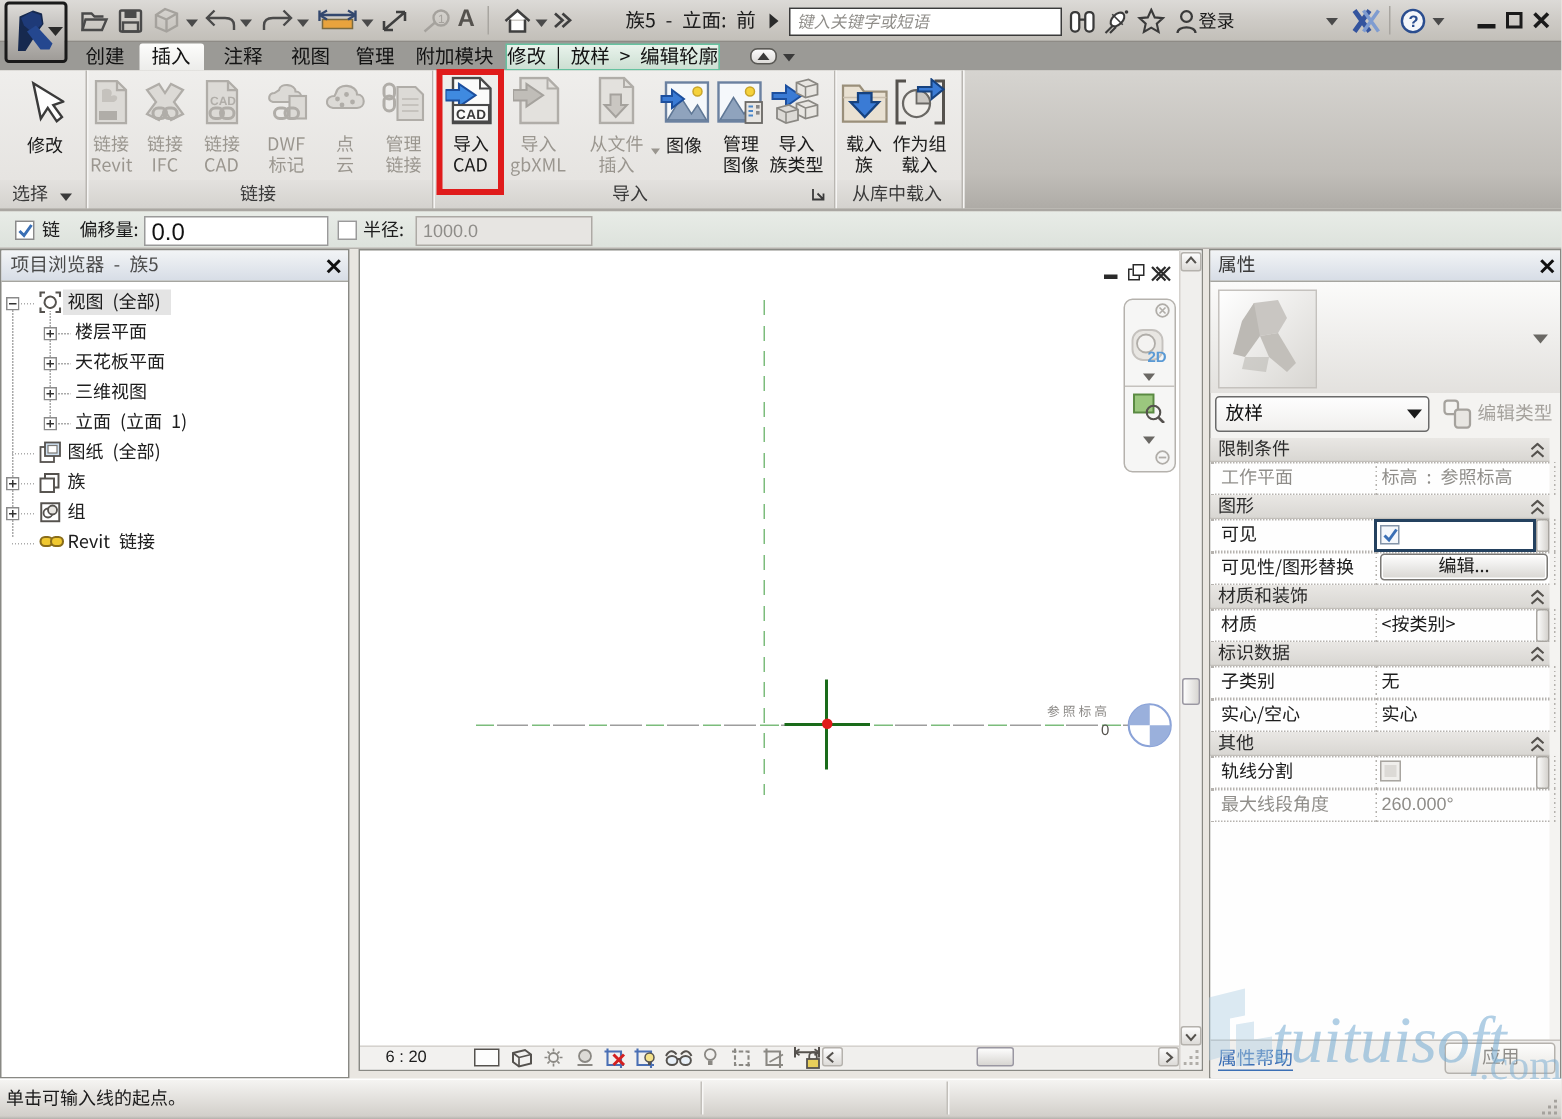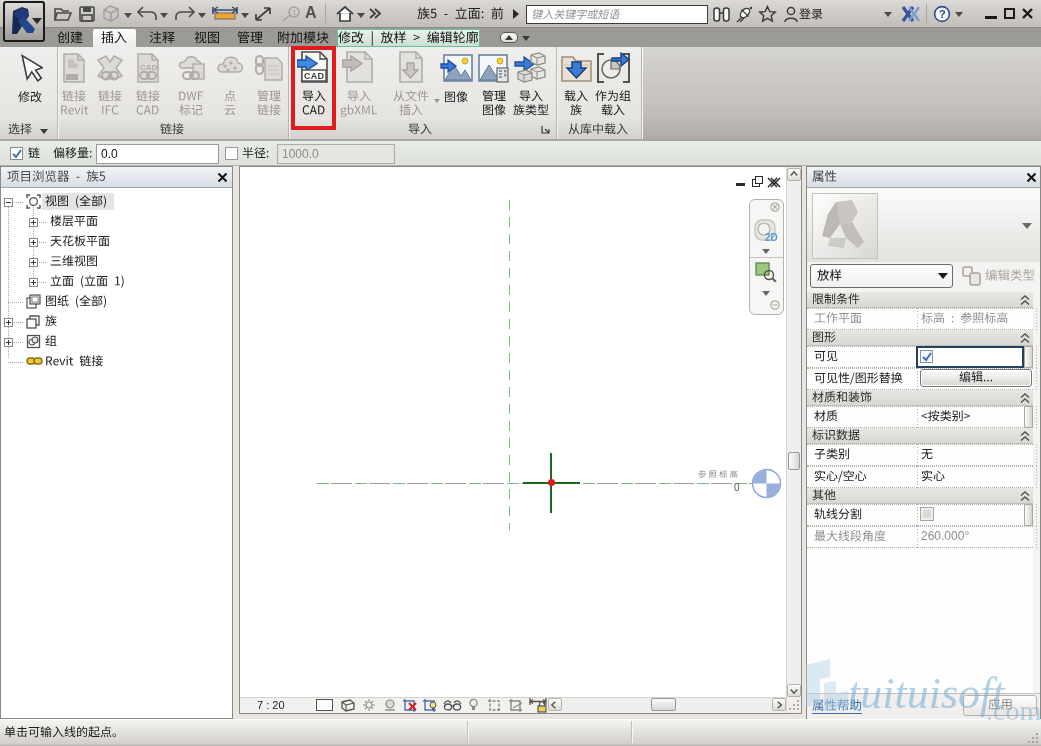--- a/index.html
+++ b/index.html
@@ -672,21 +672,21 @@
   </svg>
 <svg class="zt " style="left:53.0px;top:147.0px;width:41.3px;height:15.0px">
     <g transform="translate(0,10.32) scale(0.012000,-0.012000)" fill="#1d1d1d">
       <use href="#g77" x="0"></use>
       <use href="#g78" x="1000"></use>
       <use href="#g79" x="2000"></use>
       <use href="#g6" x="3000"></use>
     </g>
   </svg>
 <div class="ab" style="left:96px;top:144px;width:123px;height:20px;background:#fff;border:1px solid #9a9a9a"></div>
-<div class="ab" style="left:101px;top:147px;font-size:12px;color:#111">0.0</div>
+<div class="ab" style="left:101px;top:147px;font-size:16px;color:#111">0.0</div>
 <div class="ab" style="left:225px;top:147px;width:13px;height:13px;background:#fff;border:1px solid #9a9a9a"></div>
 <svg class="zt " style="left:242.0px;top:147.0px;width:29.3px;height:15.0px">
     <g transform="translate(0,10.32) scale(0.012000,-0.012000)" fill="#1d1d1d">
       <use href="#g80" x="0"></use>
       <use href="#g81" x="1000"></use>
       <use href="#g6" x="2000"></use>
     </g>
   </svg>
 <div class="ab" style="left:277px;top:144px;width:118px;height:20px;background:#e7e5e2;border:1px solid #adaaa5"></div>
 <div class="ab" style="left:282px;top:147px;font-size:12px;color:#8f8d89">1000.0</div>
@@ -904,21 +904,21 @@
 <div class="ab" style="left:787px;top:168px;width:14px;height:13px;background:linear-gradient(#fdfdfd,#dddbd8);border:1px solid #b5b2ad;border-radius:2px"></div>
 <svg class="ab" style="left:787px;top:168px" width="14" height="13" viewBox="0 0 15 14">
     <path d="M4 8 L7.5 4 L11 8" fill="none" stroke="#55524e" stroke-width="1.5"></path>
   </svg>
 <div class="ab" style="left:788px;top:452px;width:12px;height:18px;background:linear-gradient(90deg,#fdfdfd,#d8d6d2);border:1px solid #9a97a2;border-radius:2px"></div>
 <div class="ab" style="left:787px;top:684px;width:14px;height:13px;background:linear-gradient(#fdfdfd,#dddbd8);border:1px solid #b5b2ad;border-radius:2px"></div>
 <svg class="ab" style="left:787px;top:684px" width="14" height="13" viewBox="0 0 15 14">
     <path d="M4 6 L7.5 10 L11 6" fill="none" stroke="#55524e" stroke-width="1.5"></path>
   </svg>
 <div class="ab" style="left:240px;top:697px;width:546px;height:16px;background:#f2f1ef;border-top:1px solid #d5d2ce"></div>
-<div class="ab" style="left:257px;top:699px;font-size:11px;color:#1d1d1d">7 : 20</div>
+<div class="ab" style="left:257px;top:699px;font-size:11px;color:#1d1d1d">6 : 20</div>
 <div class="ab" style="left:316px;top:699px;width:17px;height:12px;border:1.3px solid #55524e;background:#fdfdfd"></div>
 <svg class="ab" style="left:338px;top:698px" width="18" height="15" viewBox="0 0 18 15">
 <path d="M4 4 L12 2 L16 5 L16 11 L8 13 L4 10 Z" fill="none" stroke="#55524e" stroke-width="1.3"></path>
 <path d="M4 4 L8 7 L8 13 M8 7 L16 5" fill="none" stroke="#55524e" stroke-width="1.1"></path>
   </svg>
 <svg class="ab" style="left:362px;top:698px" width="16" height="15" viewBox="0 0 16 15">
 <circle cx="7" cy="7" r="3" fill="none" stroke="#8a8883" stroke-width="1.2"></circle>
 <path d="M7 1 L7 3 M7 11 L7 13 M1 7 L3 7 M11 7 L13 7 M3 3 L4.4 4.4 M9.6 9.6 L11 11 M11 3 L9.6 4.4 M3 11 L4.4 9.6" stroke="#8a8883" stroke-width="1.1"></path>
   </svg>
 <svg class="ab" style="left:382px;top:698px" width="16" height="15" viewBox="0 0 16 15">

